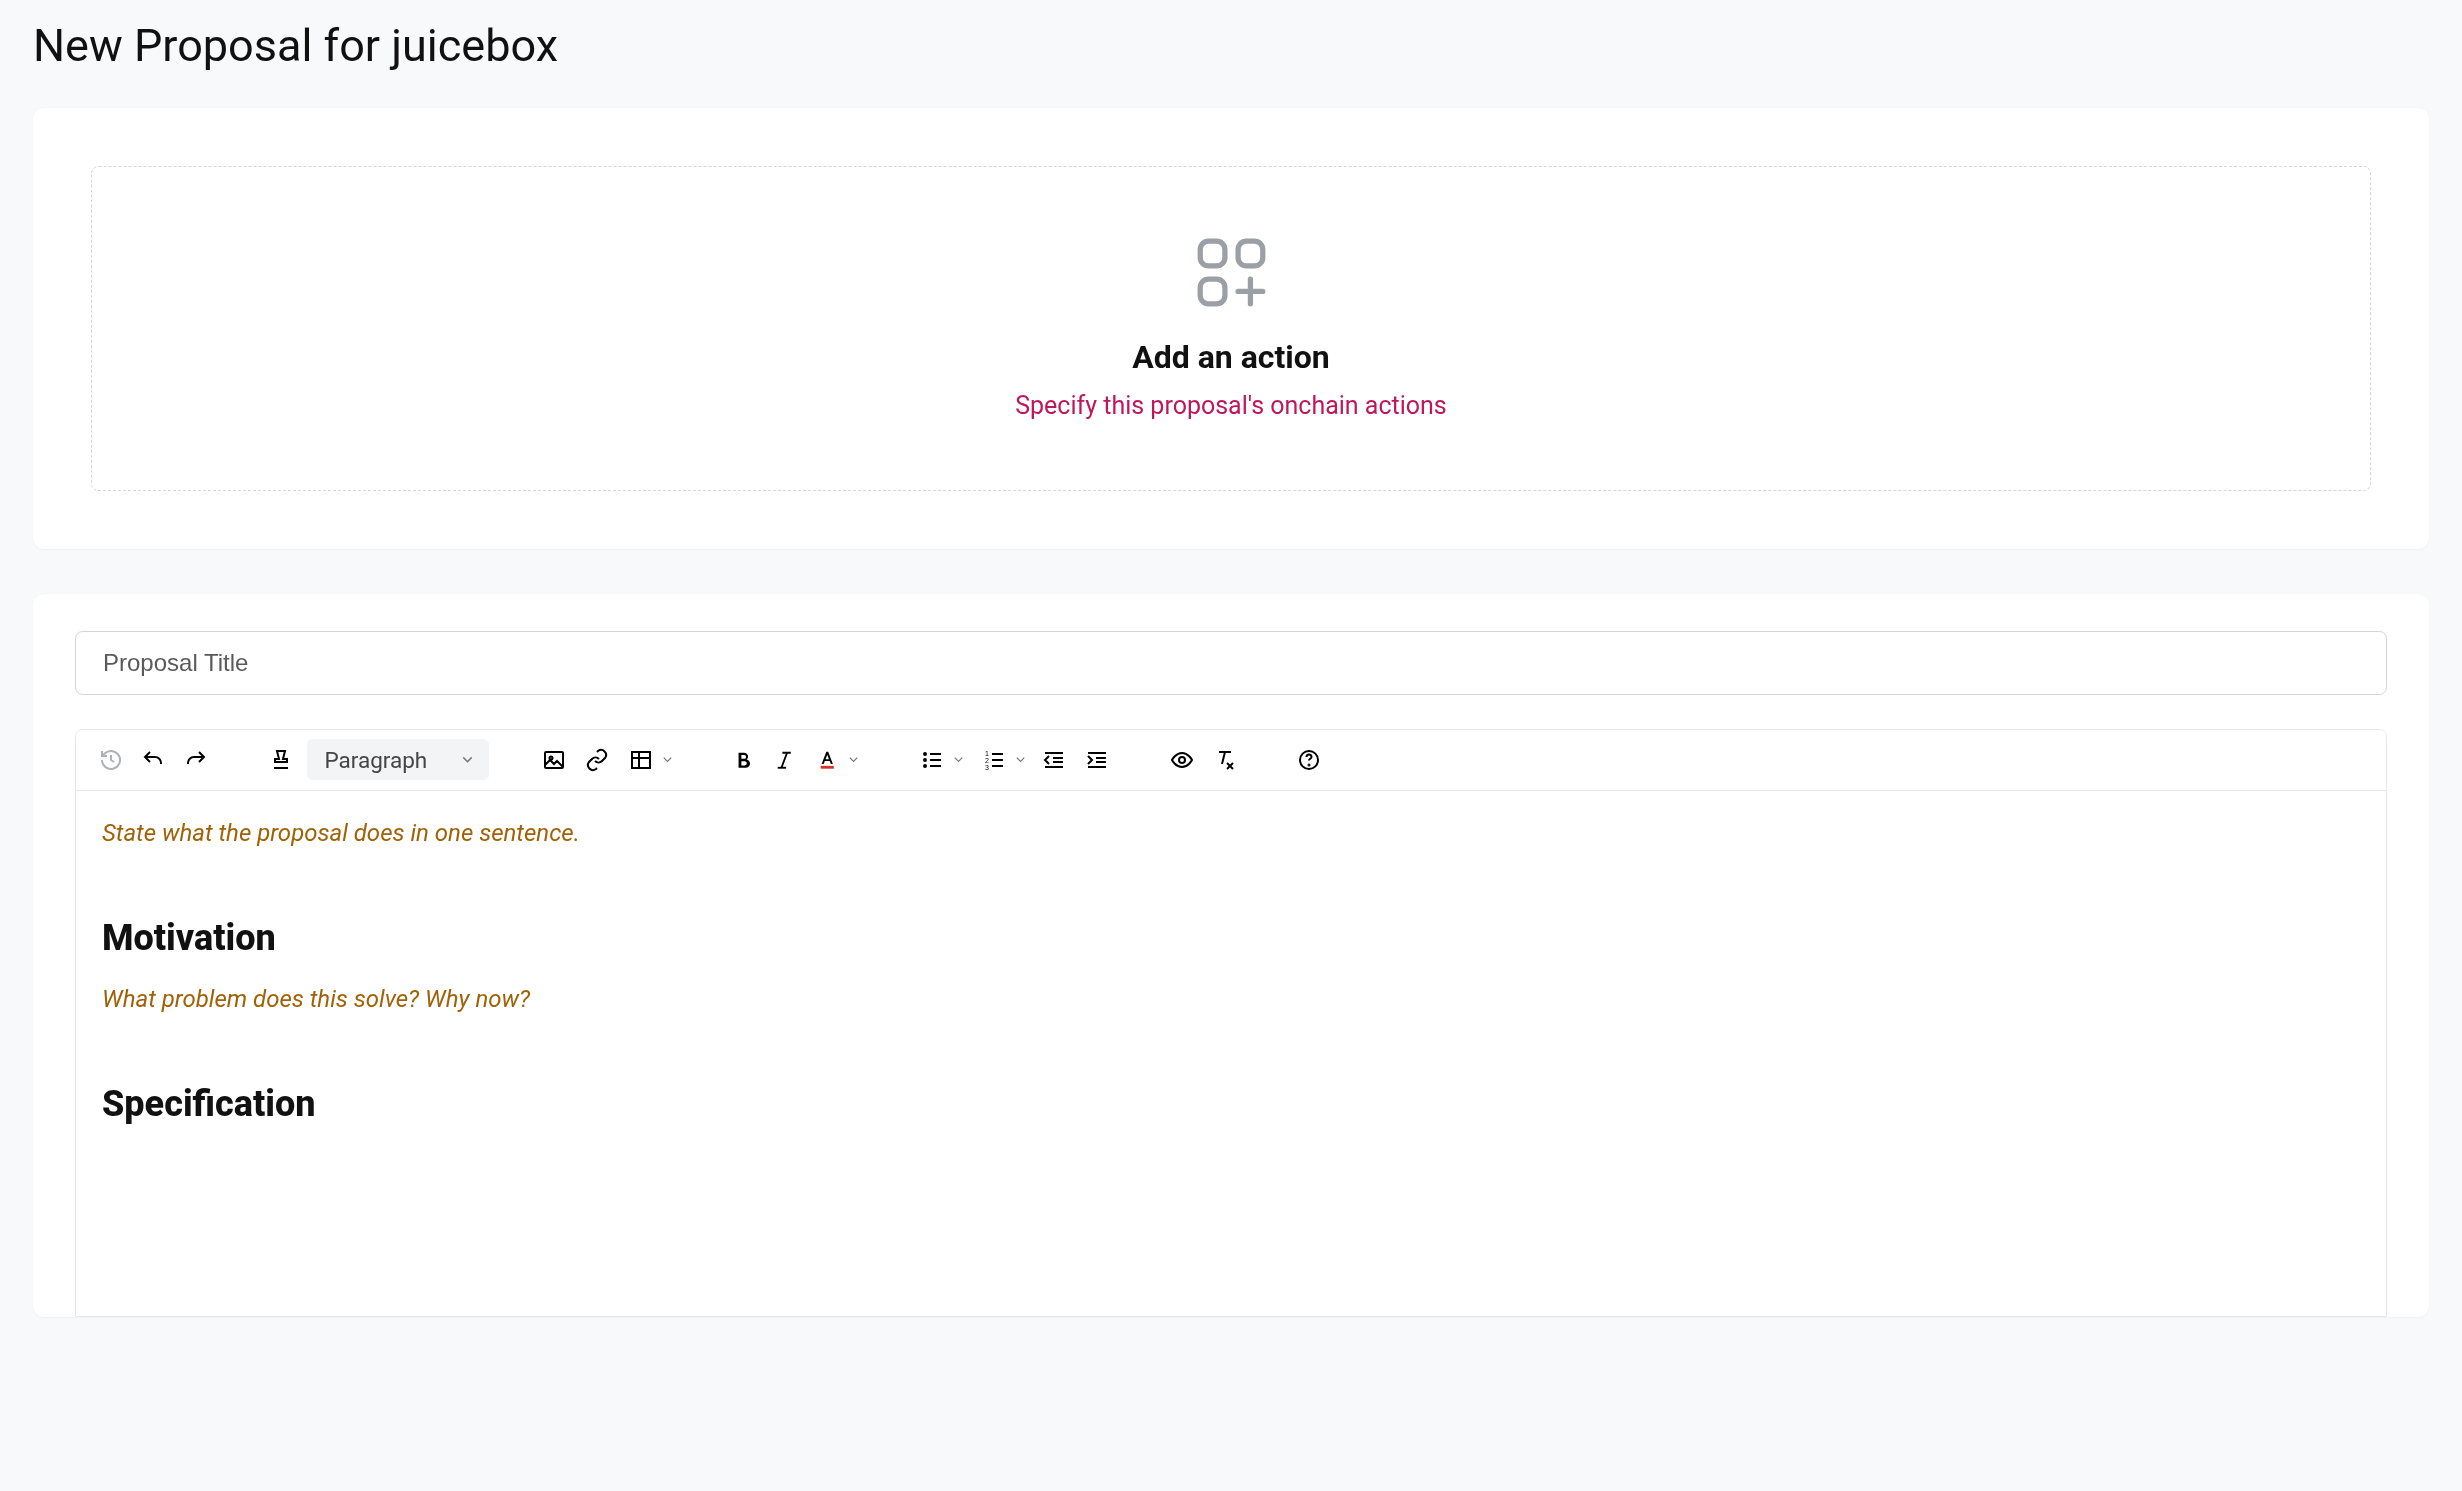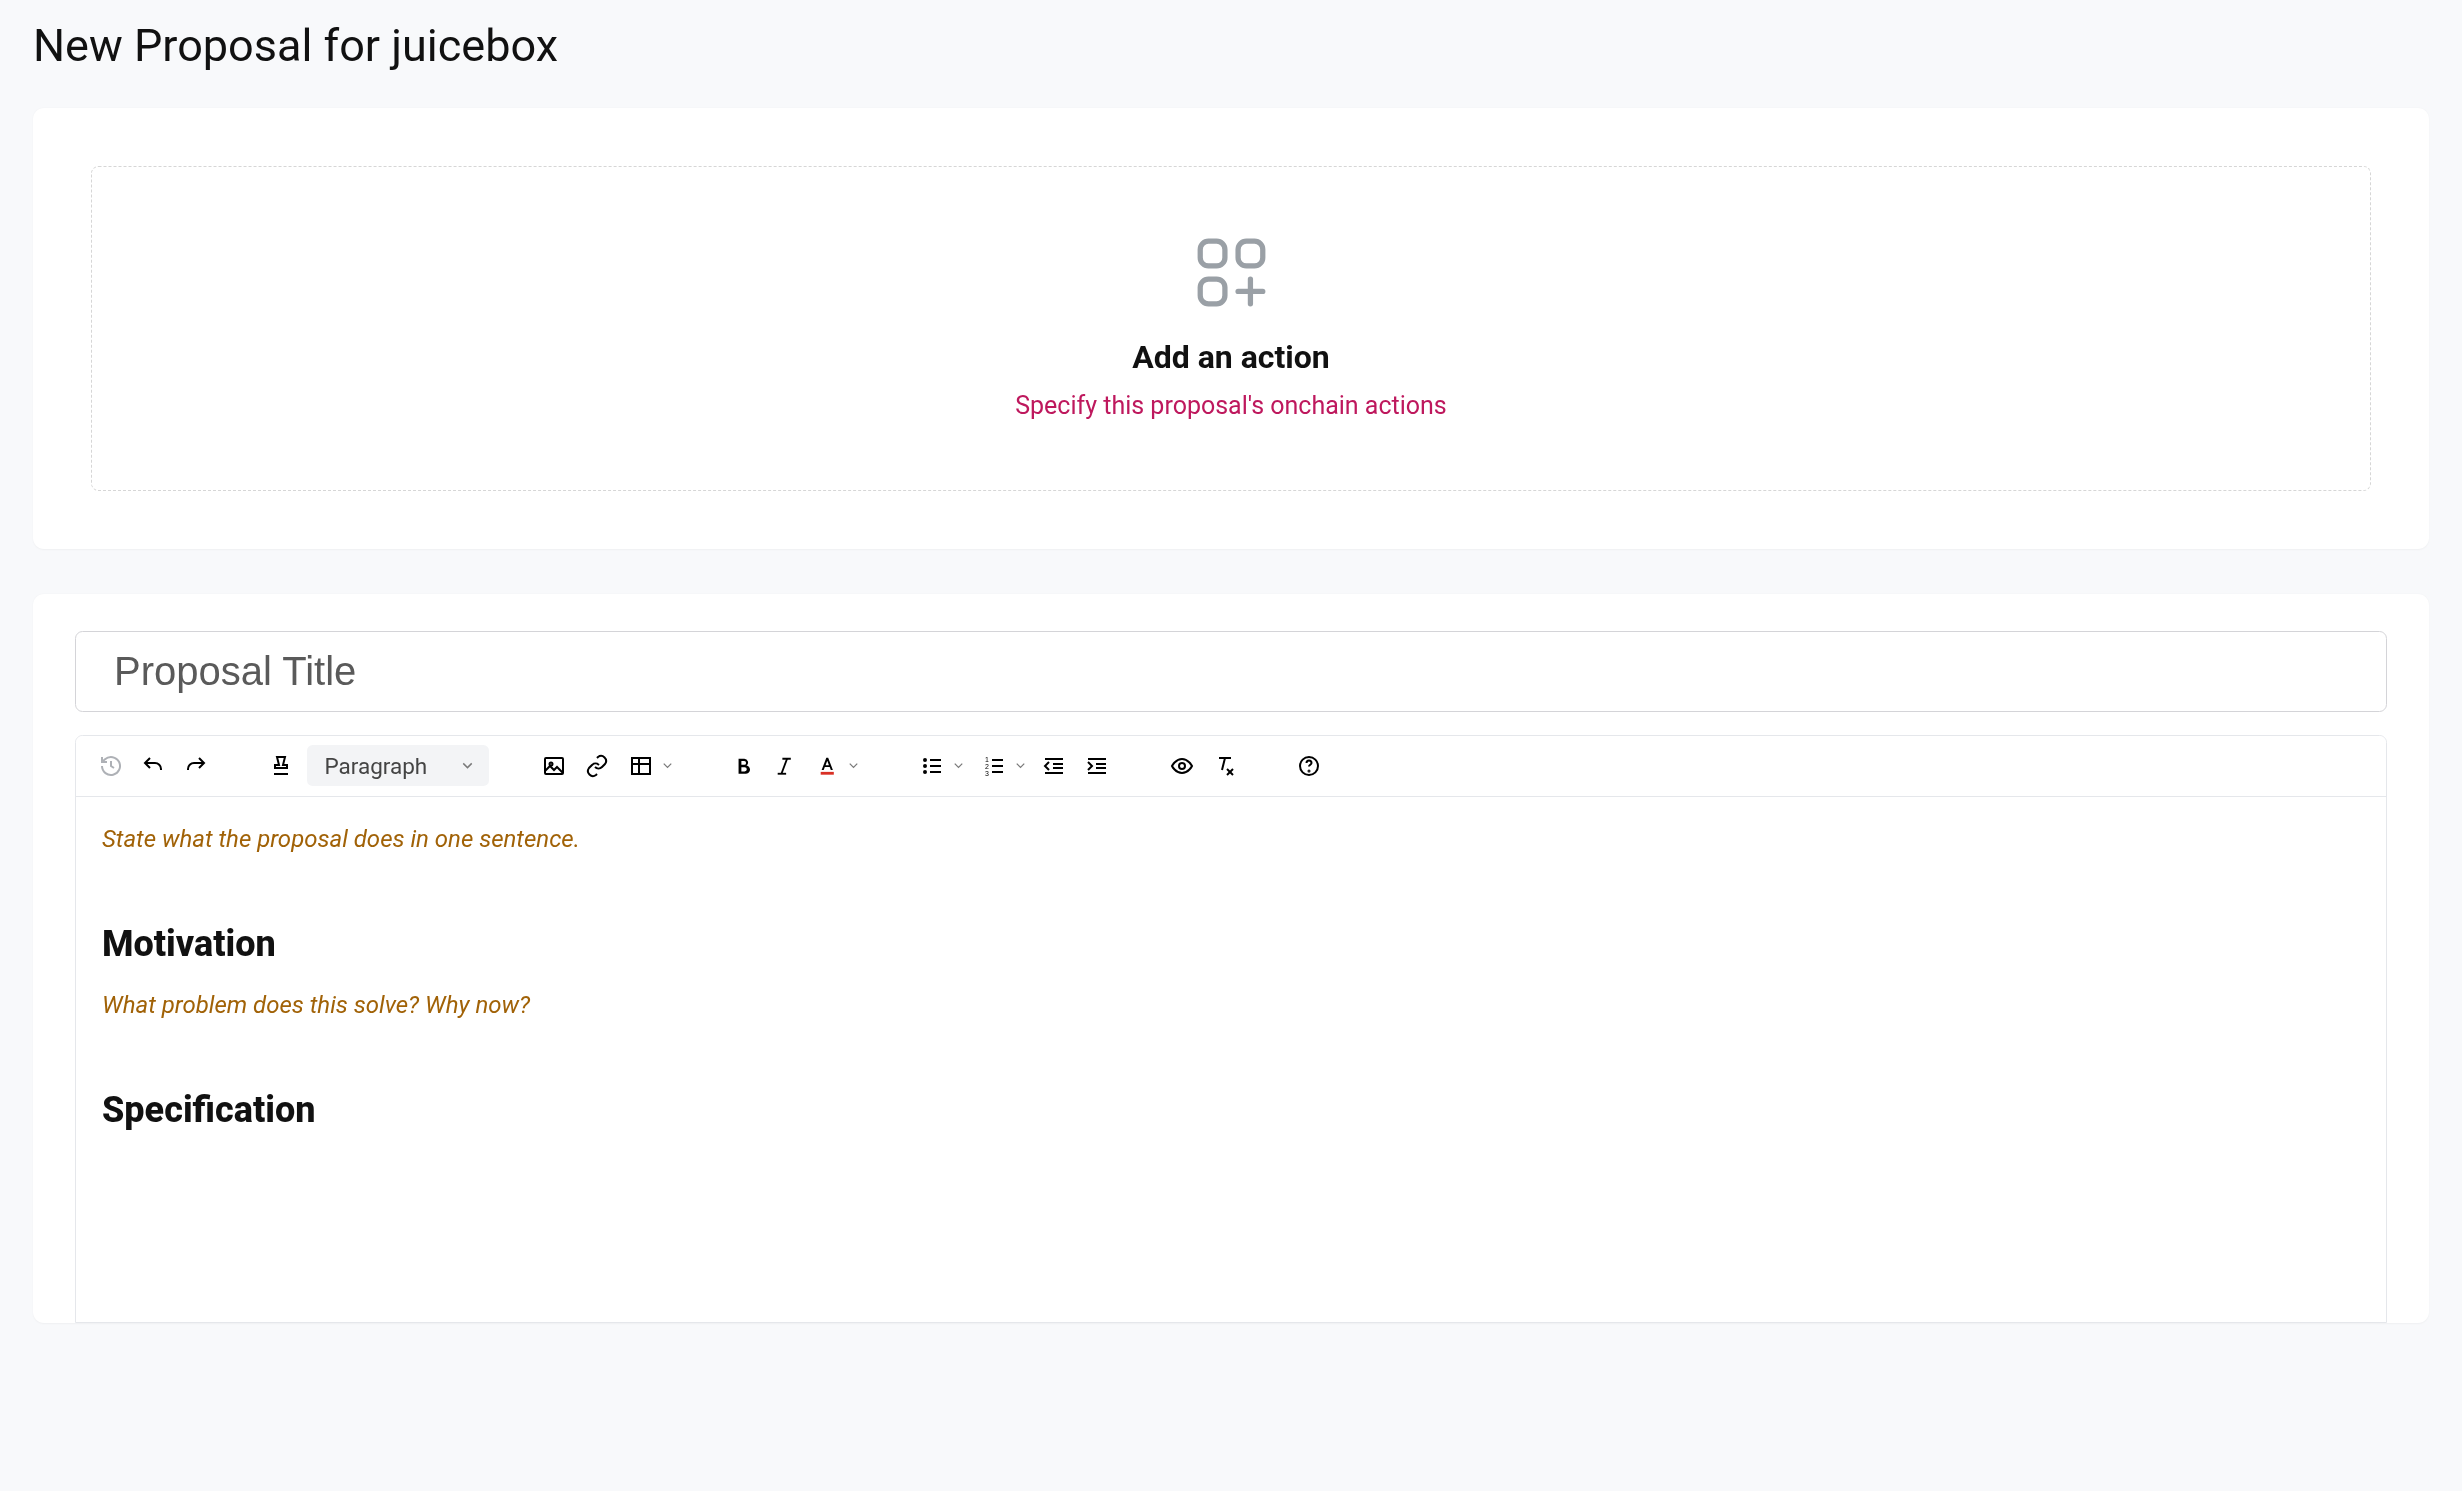--- a/index.html
+++ b/index.html
@@ -40,25 +40,25 @@
     margin-bottom: 13px;
   }
   .add-action-sub {
     font-size: 25px;
     color: #be185d;
     margin-top: 15px;
   }
   .editor-card { padding: 37px 42px 0; }
   .title-input {
     width: 100%;
-    padding: 17px 38px;
-    font-size: 40px;
+    padding: 17px 27px;
+    font-size: 24px;
     border: 0.9px solid #d4d4d8;
     border-radius: 7.5px;
-    margin-bottom: 23px;
+    margin-bottom: 34px;
     color: #111;
   }
   .title-input::placeholder { color: #5a5a5a; }
   .toolbar-wrap {
     border: 0.9px solid #e5e7eb;
     border-radius: 7.5px 7.5px 0 0;
     overflow: hidden;
   }
   .toolbar {
     display: flex;

